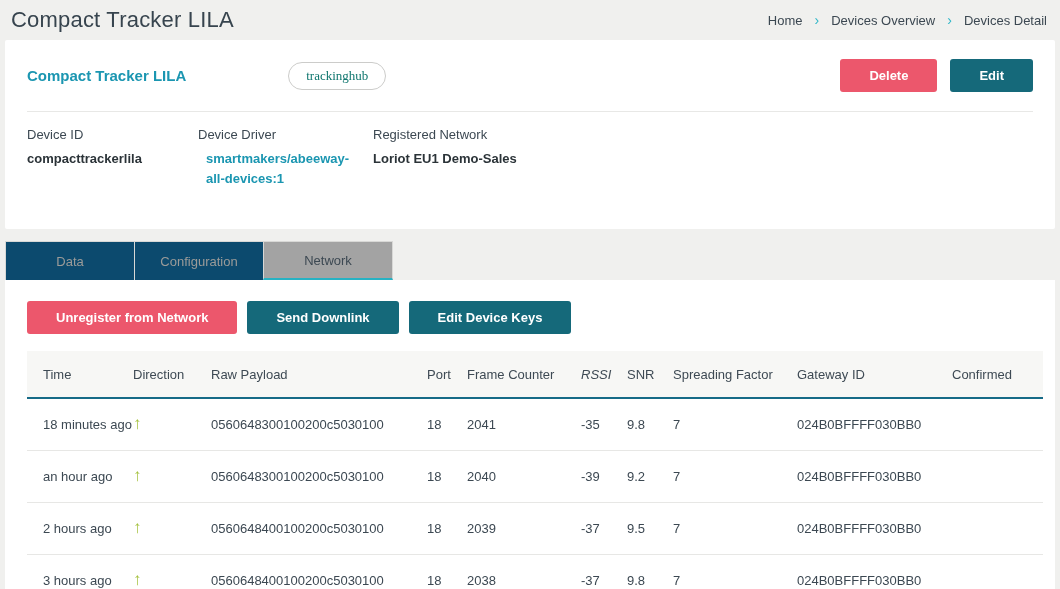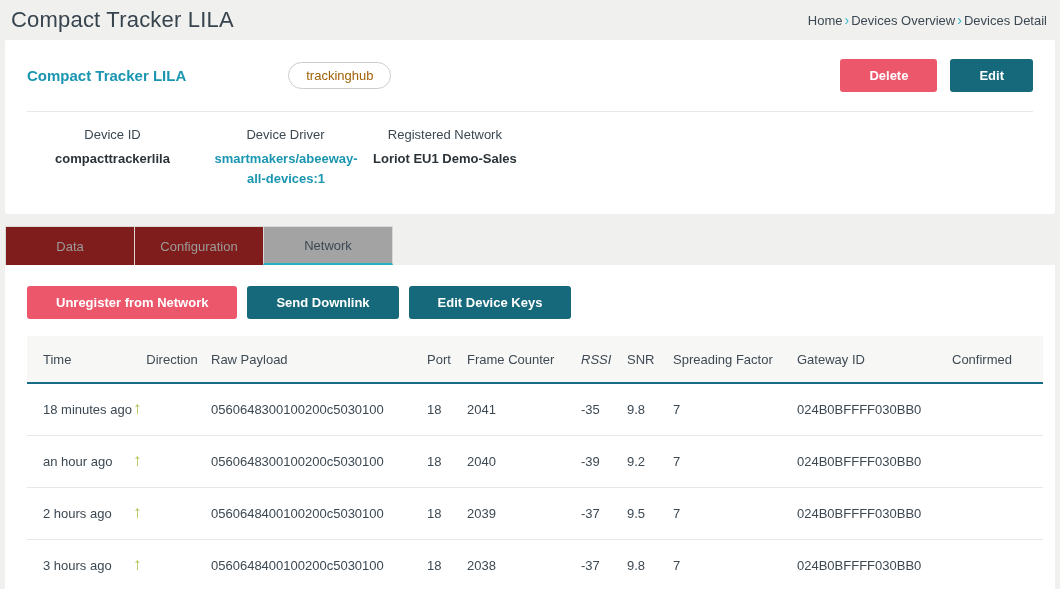--- a/index.html
+++ b/index.html
@@ -4,62 +4,62 @@
 <style>
   * { margin:0; padding:0; box-sizing:border-box; }
   html,body { width:1060px; height:589px; overflow:hidden;
     font-family:"Liberation Sans", sans-serif; background:#f0f0ee; color:#3c4852; }
 
   .page { width:1060px; height:589px; padding:0 5px; }
 
   
   .topbar { height:40px; display:flex; align-items:center; justify-content:space-between; padding:0 8px 0 6px; }
   .page-title { font-size:22px; font-weight:400; color:#37444e; letter-spacing:.2px; }
-  .breadcrumb { font-size:13px; color:#3c4852; display:flex; align-items:center; gap:2px; }
+  .breadcrumb { font-size:13px; color:#3c4852; display:flex; align-items:center; gap:12px; }
   .breadcrumb a { color:#3c4852; text-decoration:none; cursor:pointer; }
   .crumb-sep { color:#2fb7c8; font-size:14px; line-height:1; }
 
   
   .card { background:#fff; border-radius:2px; }
   .card-head { display:flex; align-items:center; height:71px; padding:0 22px; }
   .card-title { font-size:15px; font-weight:700; color:#1b96b1; }
   .tag { margin-left:102px; border:1px solid #ccccca; border-radius:14px; padding:5px 17px;
-         font-size:13px; color:#a16207; background:#fff; }
+         font-size:13px; color:#0f766e; background:#fff;font-family:Liberation Serif, serif; }
   .spacer { flex:1; }
   .btn { border:none; border-radius:3px; color:#fff; font-family:"Liberation Sans",sans-serif;
          font-size:13px; font-weight:700; height:33px; padding:0 29px; cursor:pointer; }
   .btn.danger { background:#ec576c; }
   .btn.primary { background:#15697a; }
   .card-head .btn + .btn { margin-left:13px; }
   .divider { border-top:1px solid #e8e8e6; margin:0 22px; }
-  .fields { display:flex; padding:15px 22px 26px;text-align:center; }
+  .fields { display:flex; padding:15px 22px 41px; }
   .field { font-size:13px; }
   .field .flabel { color:#3c4852; margin-bottom:7px; }
   .field .fvalue { font-weight:700; color:#2b3338; line-height:1.5; }
   .f-id { width:171px; }
   .f-driver { width:175px; }
   .f-driver .fvalue { color:#1b96b1; text-decoration:none; display:block; width:160px; cursor:pointer;margin-left:8px; }
 
   
   .tabs { display:flex; margin-top:12px; }
   .tab { width:130px; height:39px; display:flex; align-items:center; justify-content:center;
-         font-size:13px; color:#9b9b99; background:#7f1d1d; border:1px solid #d8d8d6;
+         font-size:13px; color:#9b9b99; background:#0c4a6e; border:1px solid #d8d8d6;
          border-bottom:none; cursor:pointer; margin-right:-1px; }
   .tab.active { background:#a3a3a3; color:#3c4852; border-bottom:2px solid #26b2c3; }
 
   
   .panel { background:#fff; height:329px; }
   .actions { display:flex; justify-content:flex-start; gap:10px; padding:21px 22px 0; }
 
   table { width:1016px; margin:17px 22px 0; border-collapse:collapse; table-layout:fixed; font-size:13px; }
   thead th { background:#f7f7f5; font-weight:400; color:#3e4a54; text-align:left;
              height:47px; border-bottom:2px solid #166b87; padding:0; vertical-align:middle; }
   tbody td { height:52px; border-bottom:1px solid #e7e7e5; padding:0; vertical-align:middle; color:#3c4852; }
   th.first, td.first { padding-left:16px; }
-  .c-time{width:106px;} .c-dir{width:78px;text-align:center;} .c-payload{width:216px;} .c-port{width:40px;}
+  .c-time{width:106px;} .c-dir{width:78px;} .c-payload{width:216px;} .c-port{width:40px;}
   .c-fc{width:114px;} .c-rssi{width:46px;font-style:italic;} .c-snr{width:46px;} .c-sf{width:124px;}
   .c-gw{width:155px;} .c-conf{width:auto; text-align:left; padding-right:2px;}
   .arrow { color:#a4c13d; font-size:17px; font-weight:400; }
 </style>
 </head>
 <body>
 
 <div class="page">
 
   <header class="topbar">

